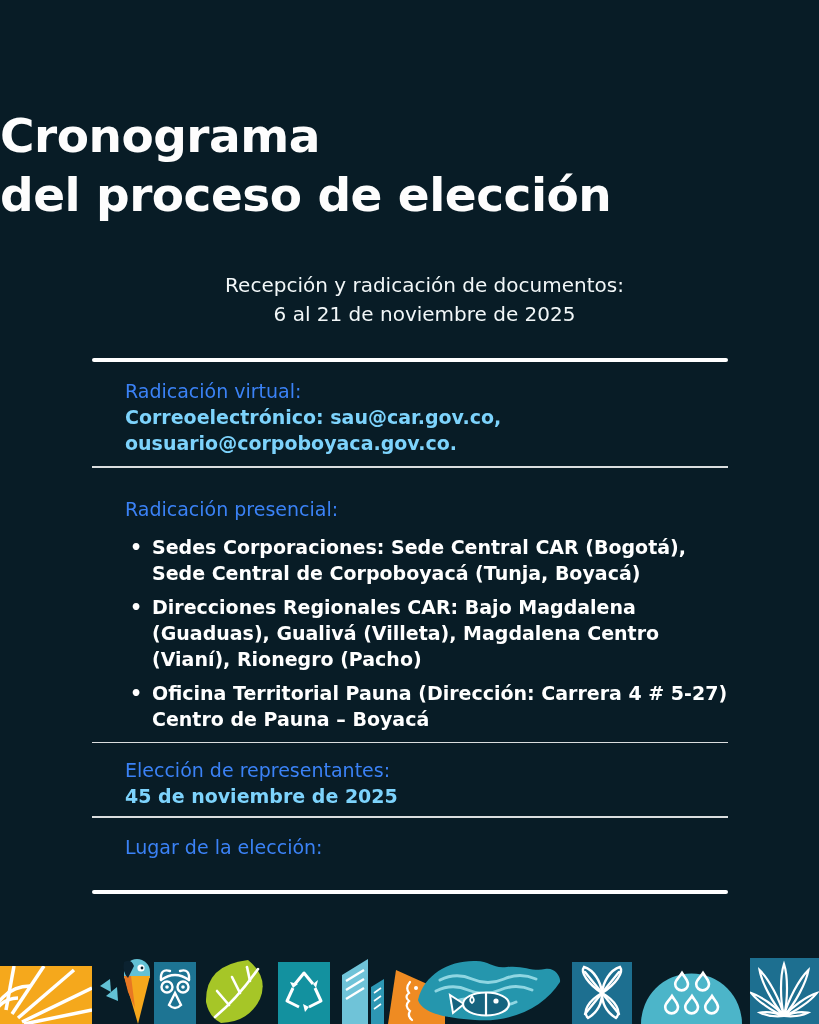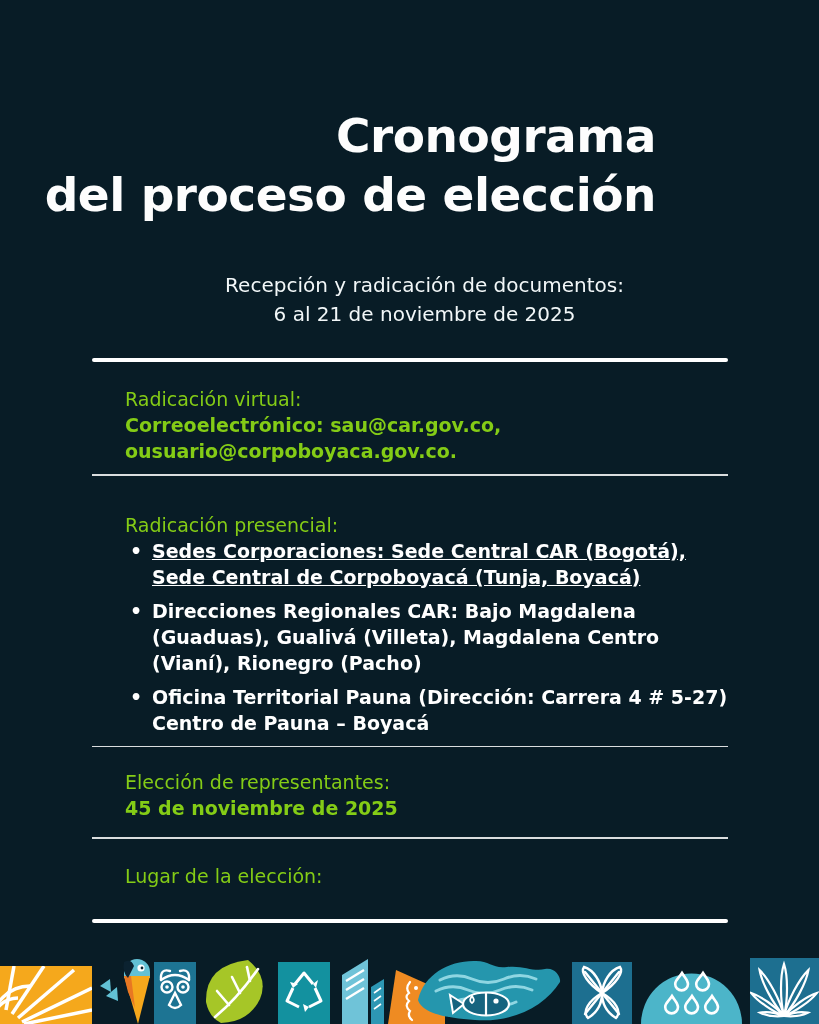--- a/index.html
+++ b/index.html
@@ -6,21 +6,21 @@
   html,body { width:819px; height:1024px; }
   body {
     position:relative;
     background:#081c26;
     color:#ffffff;
     font-family:"DejaVu Sans","Liberation Sans",sans-serif;
     overflow:hidden;
   }
   .title {
     position:absolute; top:106px; left:0; width:656px;
-    text-align:right;
+    text-align:left;
     font-weight:bold;
     font-size:47px;
     line-height:59px;
     letter-spacing:-0.5px;
     color:#fdfdfd;
   }
   .subtitle {
     position:absolute; top:271px; left:15px; width:819px;
     text-align:center;
     font-size:20px;
@@ -28,39 +28,39 @@
     font-weight:normal;
     color:#f2f7f8;
   }
   .content {
     position:absolute; top:358px; left:92px; width:636px;
   }
   .rule { border:none; background:#ffffff; width:100%; }
   .rule.thick { height:4px; border-radius:2px; }
   .rule.thin { height:1.5px; background:rgba(255,255,255,0.85); }
   .section { padding-left:33px; font-size:19px; line-height:26px; }
-  .section .label { font-weight:normal; color:#84cc16;margin-top:8px; }
-  .section .bold { font-weight:bold; color:#84cc16; }
+  .section .label { font-weight:normal; color:#3b82f6; }
+  .section .bold { font-weight:bold; color:#7dd3fc; }
   .sec-virtual    { padding-top:16px; padding-bottom:10px; }
   .sec-presencial { padding-top:28px; padding-bottom:10px; }
-  .sec-eleccion   { padding-top:14px; padding-bottom:16px; }
+  .sec-eleccion   { padding-top:14px; padding-bottom:7px; }
   .sec-lugar      { padding-top:16px; padding-bottom:30px; }
   ul.bullets { list-style:none; }
   ul.bullets li {
     position:relative;
     padding-left:27px;
     font-weight:bold;
     line-height:26px;
   }
   ul.bullets li::before {
     content:"•";
     position:absolute; left:5px; top:0;
     font-weight:bold;
   }
-  ul.bullets li:first-child { margin-top:0;text-decoration:underline; }
+  ul.bullets li:first-child { margin-top:12px; }
   ul.bullets li + li { margin-top:8px; }
   .footer {
     position:absolute; left:0; right:0; bottom:0; height:74px;
   }
   .footer .icon { position:absolute; bottom:0; }
 </style>
 </head>
 <body>
 
 <div class="title">

